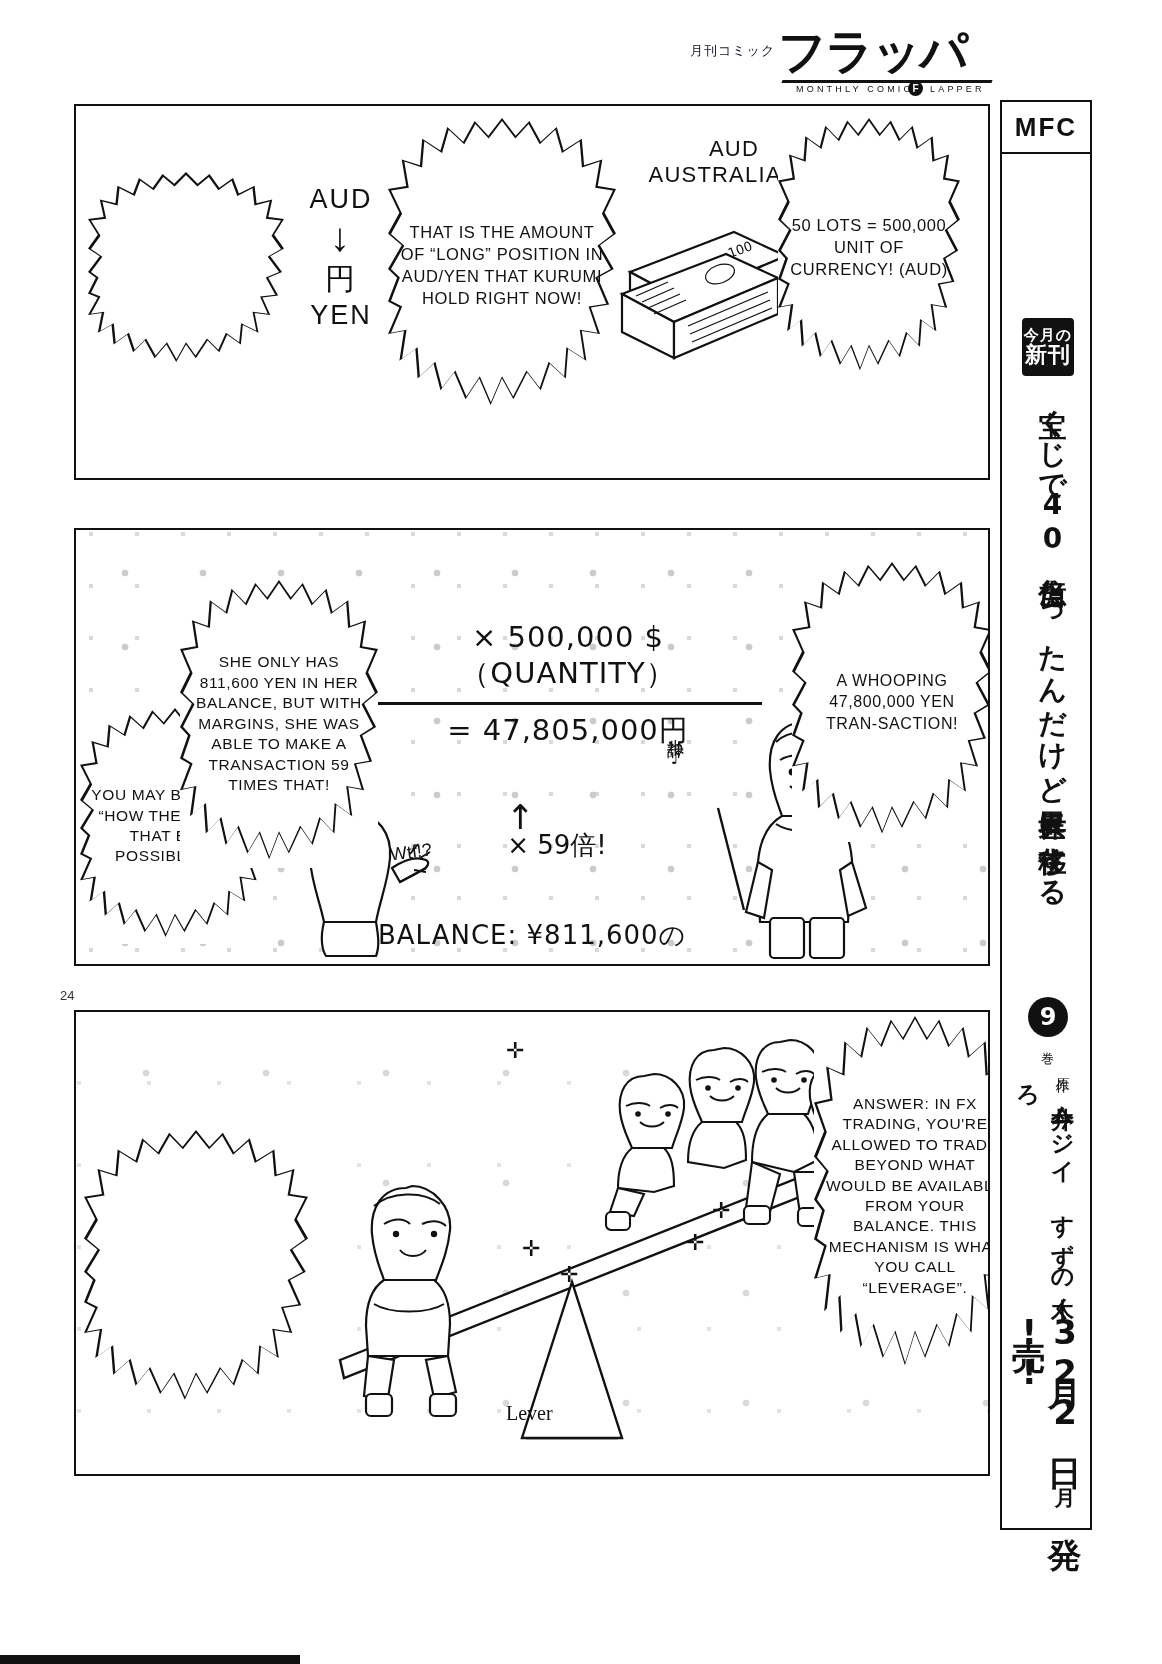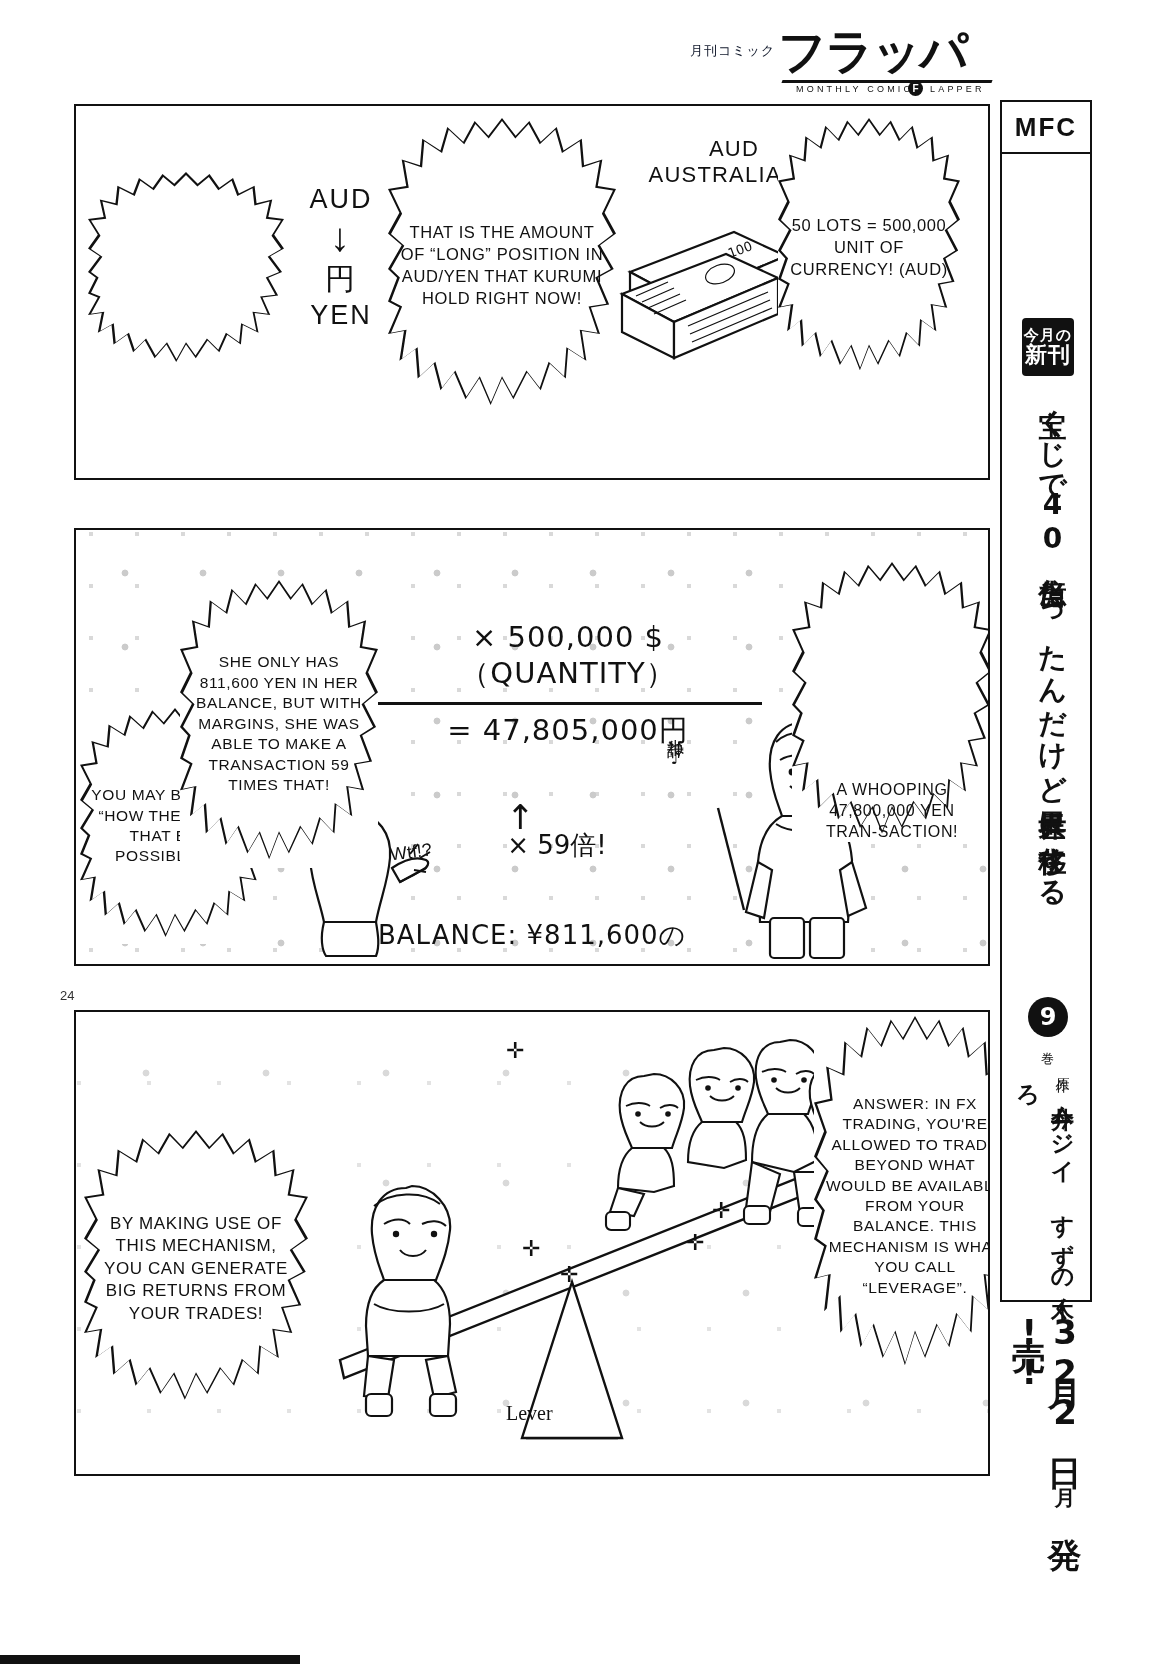--- a/index.html
+++ b/index.html
@@ -28,21 +28,21 @@
     color:#111;
   }
   .masthead .fmark {
     position:absolute; left:218px; top:61px; width:15px; height:15px;
     border-radius:50%; background:#111; color:#fff; font-size:10px;
     text-align:center; line-height:15px; font-weight:700;
   }
 
   
   .adstrip {
-    position:absolute; left:1000px; top:100px; width:92px; height:1202px;
+    position:absolute; left:1000px; top:100px; width:92px; height:1430px;
     border:2px solid #111; background:#fff; box-sizing:border-box;
   }
   .ad-mfc {
     position:absolute; left:0; top:0; width:100%; height:52px;
     border-bottom:2px solid #111; box-sizing:border-box;
     font-size:26px; font-weight:700; letter-spacing:2px;
     display:flex; align-items:center; justify-content:center;
   }
   .ad-badge {
     position:absolute; left:20px; top:216px; width:52px; height:58px;
@@ -383,21 +383,21 @@
     <div class="burst" id="b4" style="left:4px; top:178px;">
       <div class="burst-shape"></div>
         <div class="burst-fill"></div>
       <div class="inner">YOU MAY BE ASKING “HOW THE FUCK IS THAT EVEN POSSIBLE ???”</div>
     </div>
     <div class="burst" id="b5" style="left:104px; top:50px;">
       <div class="burst-shape"></div>
         <div class="burst-fill"></div>
       <div class="inner">SHE ONLY HAS 811,600 YEN IN HER BALANCE, BUT WITH MARGINS, SHE WAS ABLE TO MAKE A TRANSACTION 59 TIMES THAT!</div>
     </div>
-    <div class="burst" id="b6" style="left:716px; top:32px;align-items:flex-end;">
+    <div class="burst" id="b6" style="left:716px; top:32px;">
       <div class="burst-shape"></div>
         <div class="burst-fill"></div>
       <div class="inner">A WHOOPING 47,800,000 YEN TRAN-SACTION!</div>
     </div>
   </div>
 
   <div class="panel" id="panel-3">
     <div class="dots sparse"></div>
 
     <div class="char" style="left:250px; top:140px;">
@@ -476,21 +476,20 @@
 
     <div class="sparkle" style="left:430px; top:26px;">✛</div>
     <div class="sparkle" style="left:446px; top:224px;">✛</div>
     <div class="sparkle" style="left:484px; top:250px;">✛</div>
     <div class="sparkle" style="left:610px; top:218px;">✛</div>
     <div class="sparkle" style="left:636px; top:186px;">✛</div>
 
     <div class="burst" id="b7" style="left:8px; top:118px;">
       <div class="burst-shape"></div>
         <div class="burst-fill"></div>
-      <div class="inner">BY MAKING USE OF THIS MECHANISM, YOU CAN GENERATE BIG RETURNS FROM YOUR TRADES!</div>
     </div>
     <div class="burst" id="b8" style="left:738px; top:4px;">
       <div class="burst-shape"></div>
         <div class="burst-fill"></div>
       <div class="inner">ANSWER: IN FX TRADING, YOU'RE ALLOWED TO TRADE BEYOND WHAT WOULD BE AVAILABLE FROM YOUR BALANCE. THIS MECHANISM IS WHAT YOU CALL “LEVERAGE”.</div>
     </div>
   </div>
 
 </div>
 

